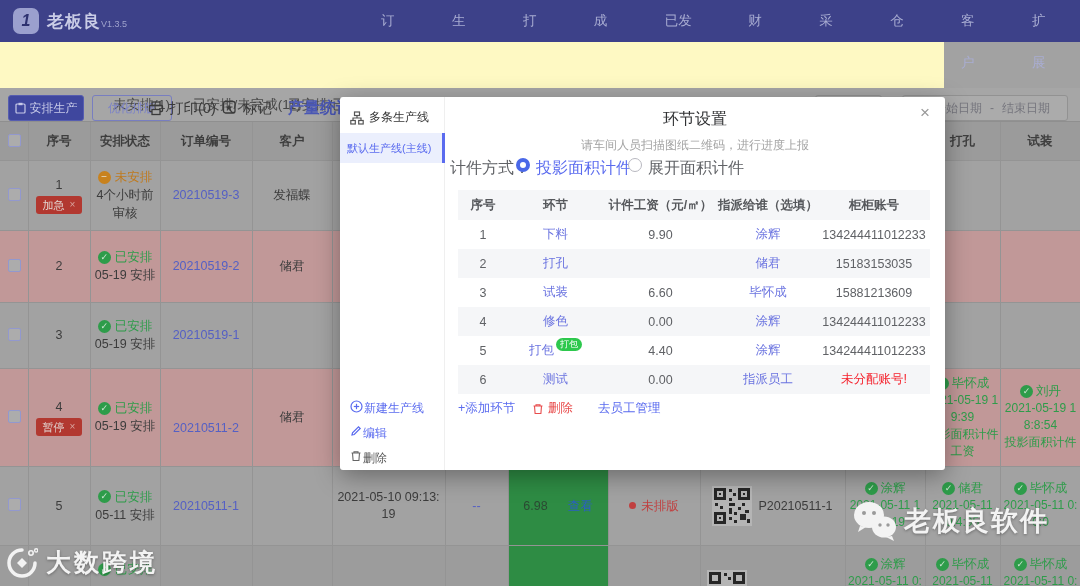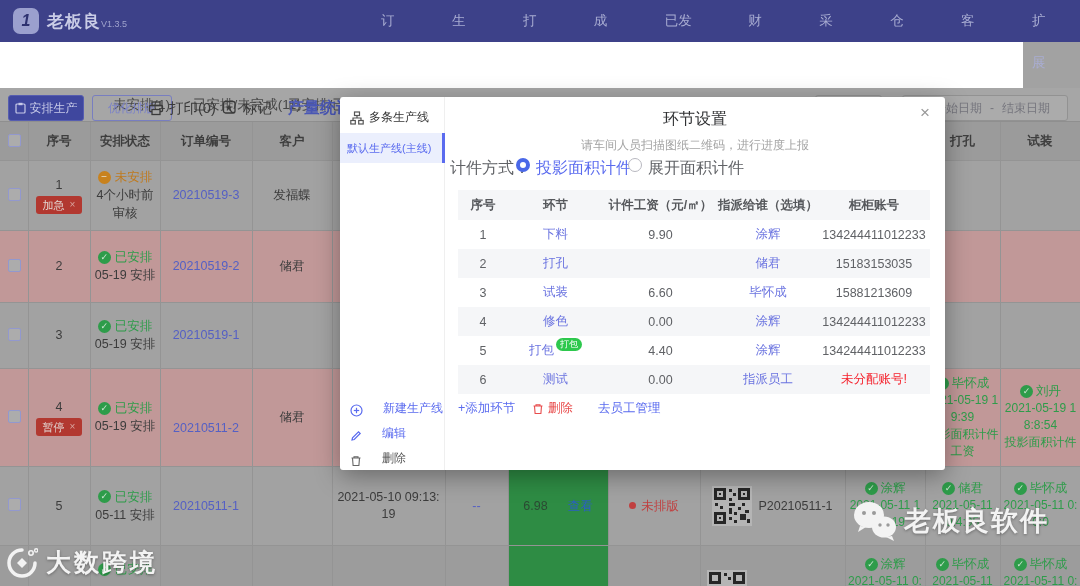--- a/index.html
+++ b/index.html
@@ -12,21 +12,21 @@
   
   #nav{left:0;top:0;width:1080px;height:42px;background:#3D4189;z-index:3}
   .logo-box{left:13px;top:8px;width:26px;height:26px;border-radius:7px;background:#9BA0CE;color:#2E3270;
     font-weight:bold;font-style:italic;font-size:16px;display:flex;align-items:center;justify-content:center}
   .brand{left:47px;top:10px;color:#C9CCE6;font-size:17px;font-weight:bold;letter-spacing:1px}
   .brand-ver{font-size:9px;font-weight:normal;color:#9FA3CC;letter-spacing:0}
   .nav-items{left:358px;top:0;height:42px;display:flex}
   .nav-item{color:#A9ADD2;font-size:13.5px;line-height:42px;padding:0 23px}
 
   
-  #toolbar{left:0;top:42px;width:1023px;height:46px;background:#ffffff;z-index:3}
+  #toolbar{left:0;top:42px;width:944px;height:46px;background:#fef9c3;z-index:3}
   .btn-primary{left:8px;top:53px;width:76px;height:26px;background:#3F479E;border:1px solid #565DB0;border-radius:3px;
     color:#C7CAE8;font-size:12px;display:flex;align-items:center;justify-content:center;gap:4px}
   .btn-outline{left:92px;top:53px;width:80px;height:26px;border:1px solid #787EC0;border-radius:3px;
     color:#7C83C8;font-size:12px;display:flex;align-items:center;justify-content:center}
   .tool-group{top:50px;height:32px;display:flex;align-items:center;gap:5px;color:#3A3A3A;font-size:14.5px}
   .tool-link{color:#4A57B4;font-size:16px;font-weight:700}
   .select-box{left:815px;top:53px;width:67px;height:26px;background:#ABABAB;border:1px solid #929292;border-radius:3px;
     display:flex;align-items:center;justify-content:center;gap:6px;color:#70707A;font-size:12px}
   .chev{width:0;height:0;border-left:4px solid transparent;border-right:4px solid transparent;border-top:5px solid #84848C}
   .date-box{left:902px;top:53px;width:166px;height:26px;background:#ABABAB;border:1px solid #929292;border-radius:3px;
@@ -66,21 +66,21 @@
   .greencell{position:absolute;left:508px;width:100px;background:#2E8C44;z-index:1}
 
   
   #modal{left:340px;top:97px;width:605px;height:373px;background:#FFFFFF;border-radius:3px;
     box-shadow:0 6px 24px rgba(0,0,0,0.35);z-index:10}
   #modal .abs{position:absolute}
   .sb{left:0;top:0;width:105px;height:373px;border-right:1px solid #EFEFEF}
   .sb-header{left:10px;top:12px;display:flex;align-items:center;gap:5px;font-size:12px;color:#333}
   .sb-active{left:0;top:36px;width:105px;height:30px;background:#EBEFFD;border-right:3px solid #5A6BEF;
     color:#5A6BEF;font-size:11px;line-height:30px;padding-left:7px;white-space:nowrap;overflow:hidden}
-  .sb-act{display:flex;align-items:flex-end;gap:20px;font-size:12px;color:#5A6BEF}
+  .sb-act{display:flex;align-items:flex-start;gap:1px;font-size:12px;color:#5A6BEF}
   .sb-act.gray{color:#555}
   .m-close{left:580px;top:6px;font-size:17px;color:#999}
   .m-title{left:105px;top:12px;width:500px;text-align:center;font-size:16px;color:#303133;font-weight:500}
   .m-sub{left:105px;top:40px;width:500px;text-align:center;font-size:12px;color:#A3A3A3}
   .radio{display:inline-block;width:14px;height:14px;border-radius:50%;border:1px solid #B8B8C0;background:#fff}
   .radio.sel{border:4px solid #4A68E8}
   .m-label{font-size:16px;color:#606266}
   .m-blue{color:#5A6BEF}
   .mt-head{left:118px;top:93px;width:472px;height:30px;background:#F5F6F8}
   .mt-row{position:absolute;left:118px;width:472px;height:29px}

